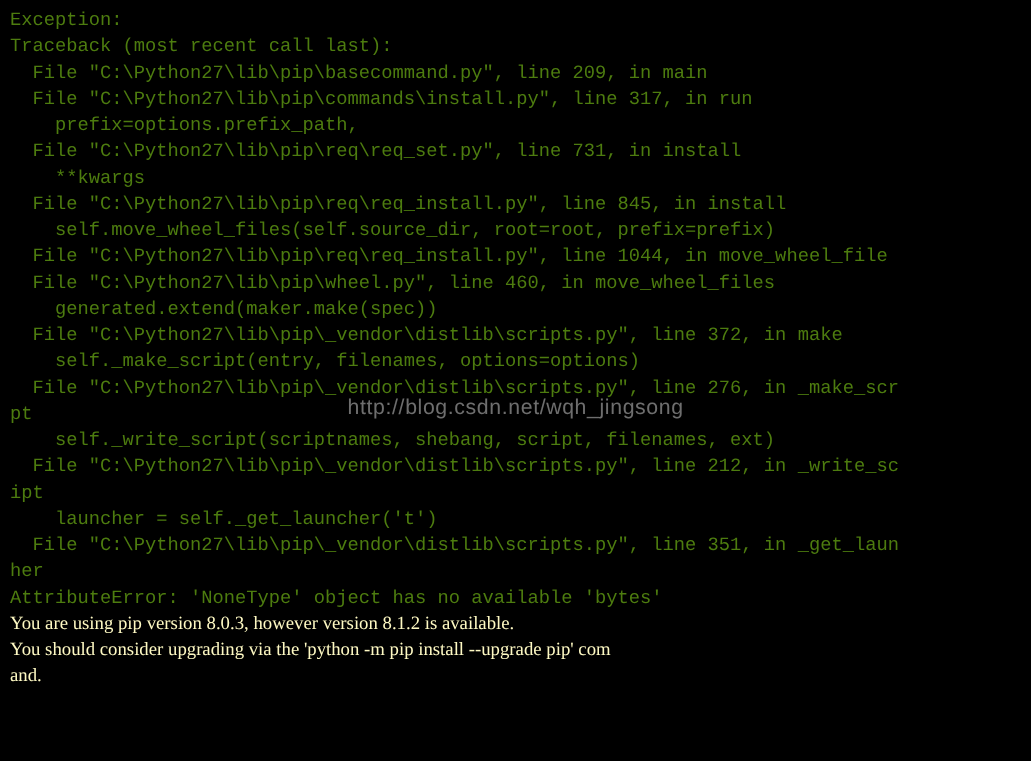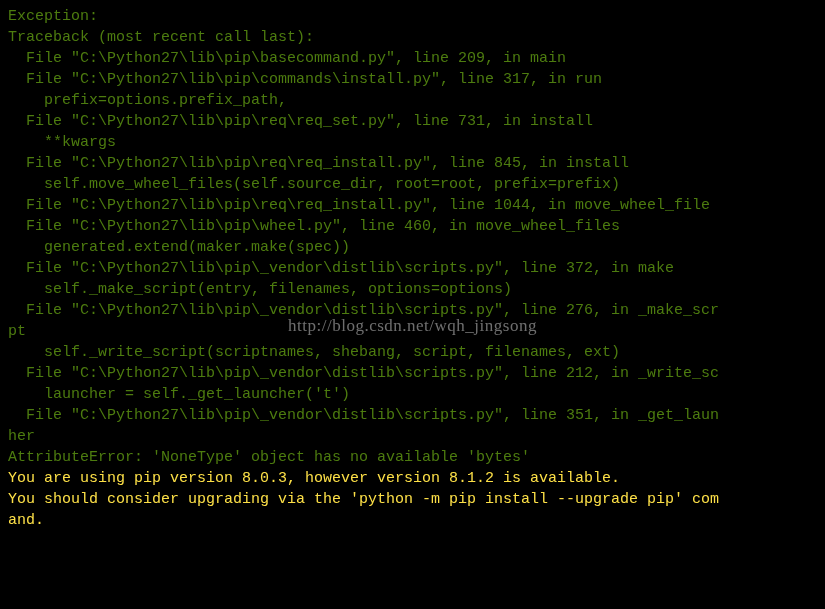--- a/index.html
+++ b/index.html
@@ -17,29 +17,30 @@
       height: 609px;
       overflow: hidden;
       position: relative;
     }
     .terminal-line {
       white-space: pre;
       color: #4d7c0f;
     }
     .plain-line {
       white-space: pre;
-      color: #fde047;
+      color: #fef9c3;
+      font-family: Liberation Serif, serif;
     }
     .watermark {
       position: absolute;
       top: 308px;
       left: 50%;
       transform: translateX(-50%);
       color: rgba(200, 200, 200, 0.55);
-      font-family: Liberation Serif, serif;
+      font-family: Liberation Sans, sans-serif;
       font-size: 17px;
       pointer-events: none;
       z-index: 10;
       letter-spacing: 0.5px;
     }
     .terminal-content {
       position: relative;
     }
   </style>
 </head>
@@ -59,20 +60,21 @@
       <div class="terminal-line">    self.move_wheel_files(self.source_dir, root=root, prefix=prefix)</div>
       <div class="terminal-line">  File "C:\Python27\lib\pip\req\req_install.py", line 1044, in move_wheel_file</div>
       <div class="terminal-line">  File "C:\Python27\lib\pip\wheel.py", line 460, in move_wheel_files</div>
       <div class="terminal-line">    generated.extend(maker.make(spec))</div>
       <div class="terminal-line">  File "C:\Python27\lib\pip\_vendor\distlib\scripts.py", line 372, in make</div>
       <div class="terminal-line">    self._make_script(entry, filenames, options=options)</div>
       <div class="terminal-line">  File "C:\Python27\lib\pip\_vendor\distlib\scripts.py", line 276, in _make_scr</div>
       <div class="terminal-line">pt</div>
       <div class="terminal-line">    self._write_script(scriptnames, shebang, script, filenames, ext)</div>
       <div class="terminal-line">  File "C:\Python27\lib\pip\_vendor\distlib\scripts.py", line 212, in _write_sc</div>
+      <div class="terminal-line">ipt</div>
       <div class="terminal-line">    launcher = self._get_launcher('t')</div>
       <div class="terminal-line">  File "C:\Python27\lib\pip\_vendor\distlib\scripts.py", line 351, in _get_laun</div>
       <div class="terminal-line">her</div>
       <div class="terminal-line">AttributeError: 'NoneType' object has no available 'bytes'</div>
       <div class="plain-line">You are using pip version 8.0.3, however version 8.1.2 is available.</div>
       <div class="plain-line">You should consider upgrading via the 'python -m pip install --upgrade pip' com</div>
       <div class="plain-line">and.</div>
     </div>
 </div>
 

